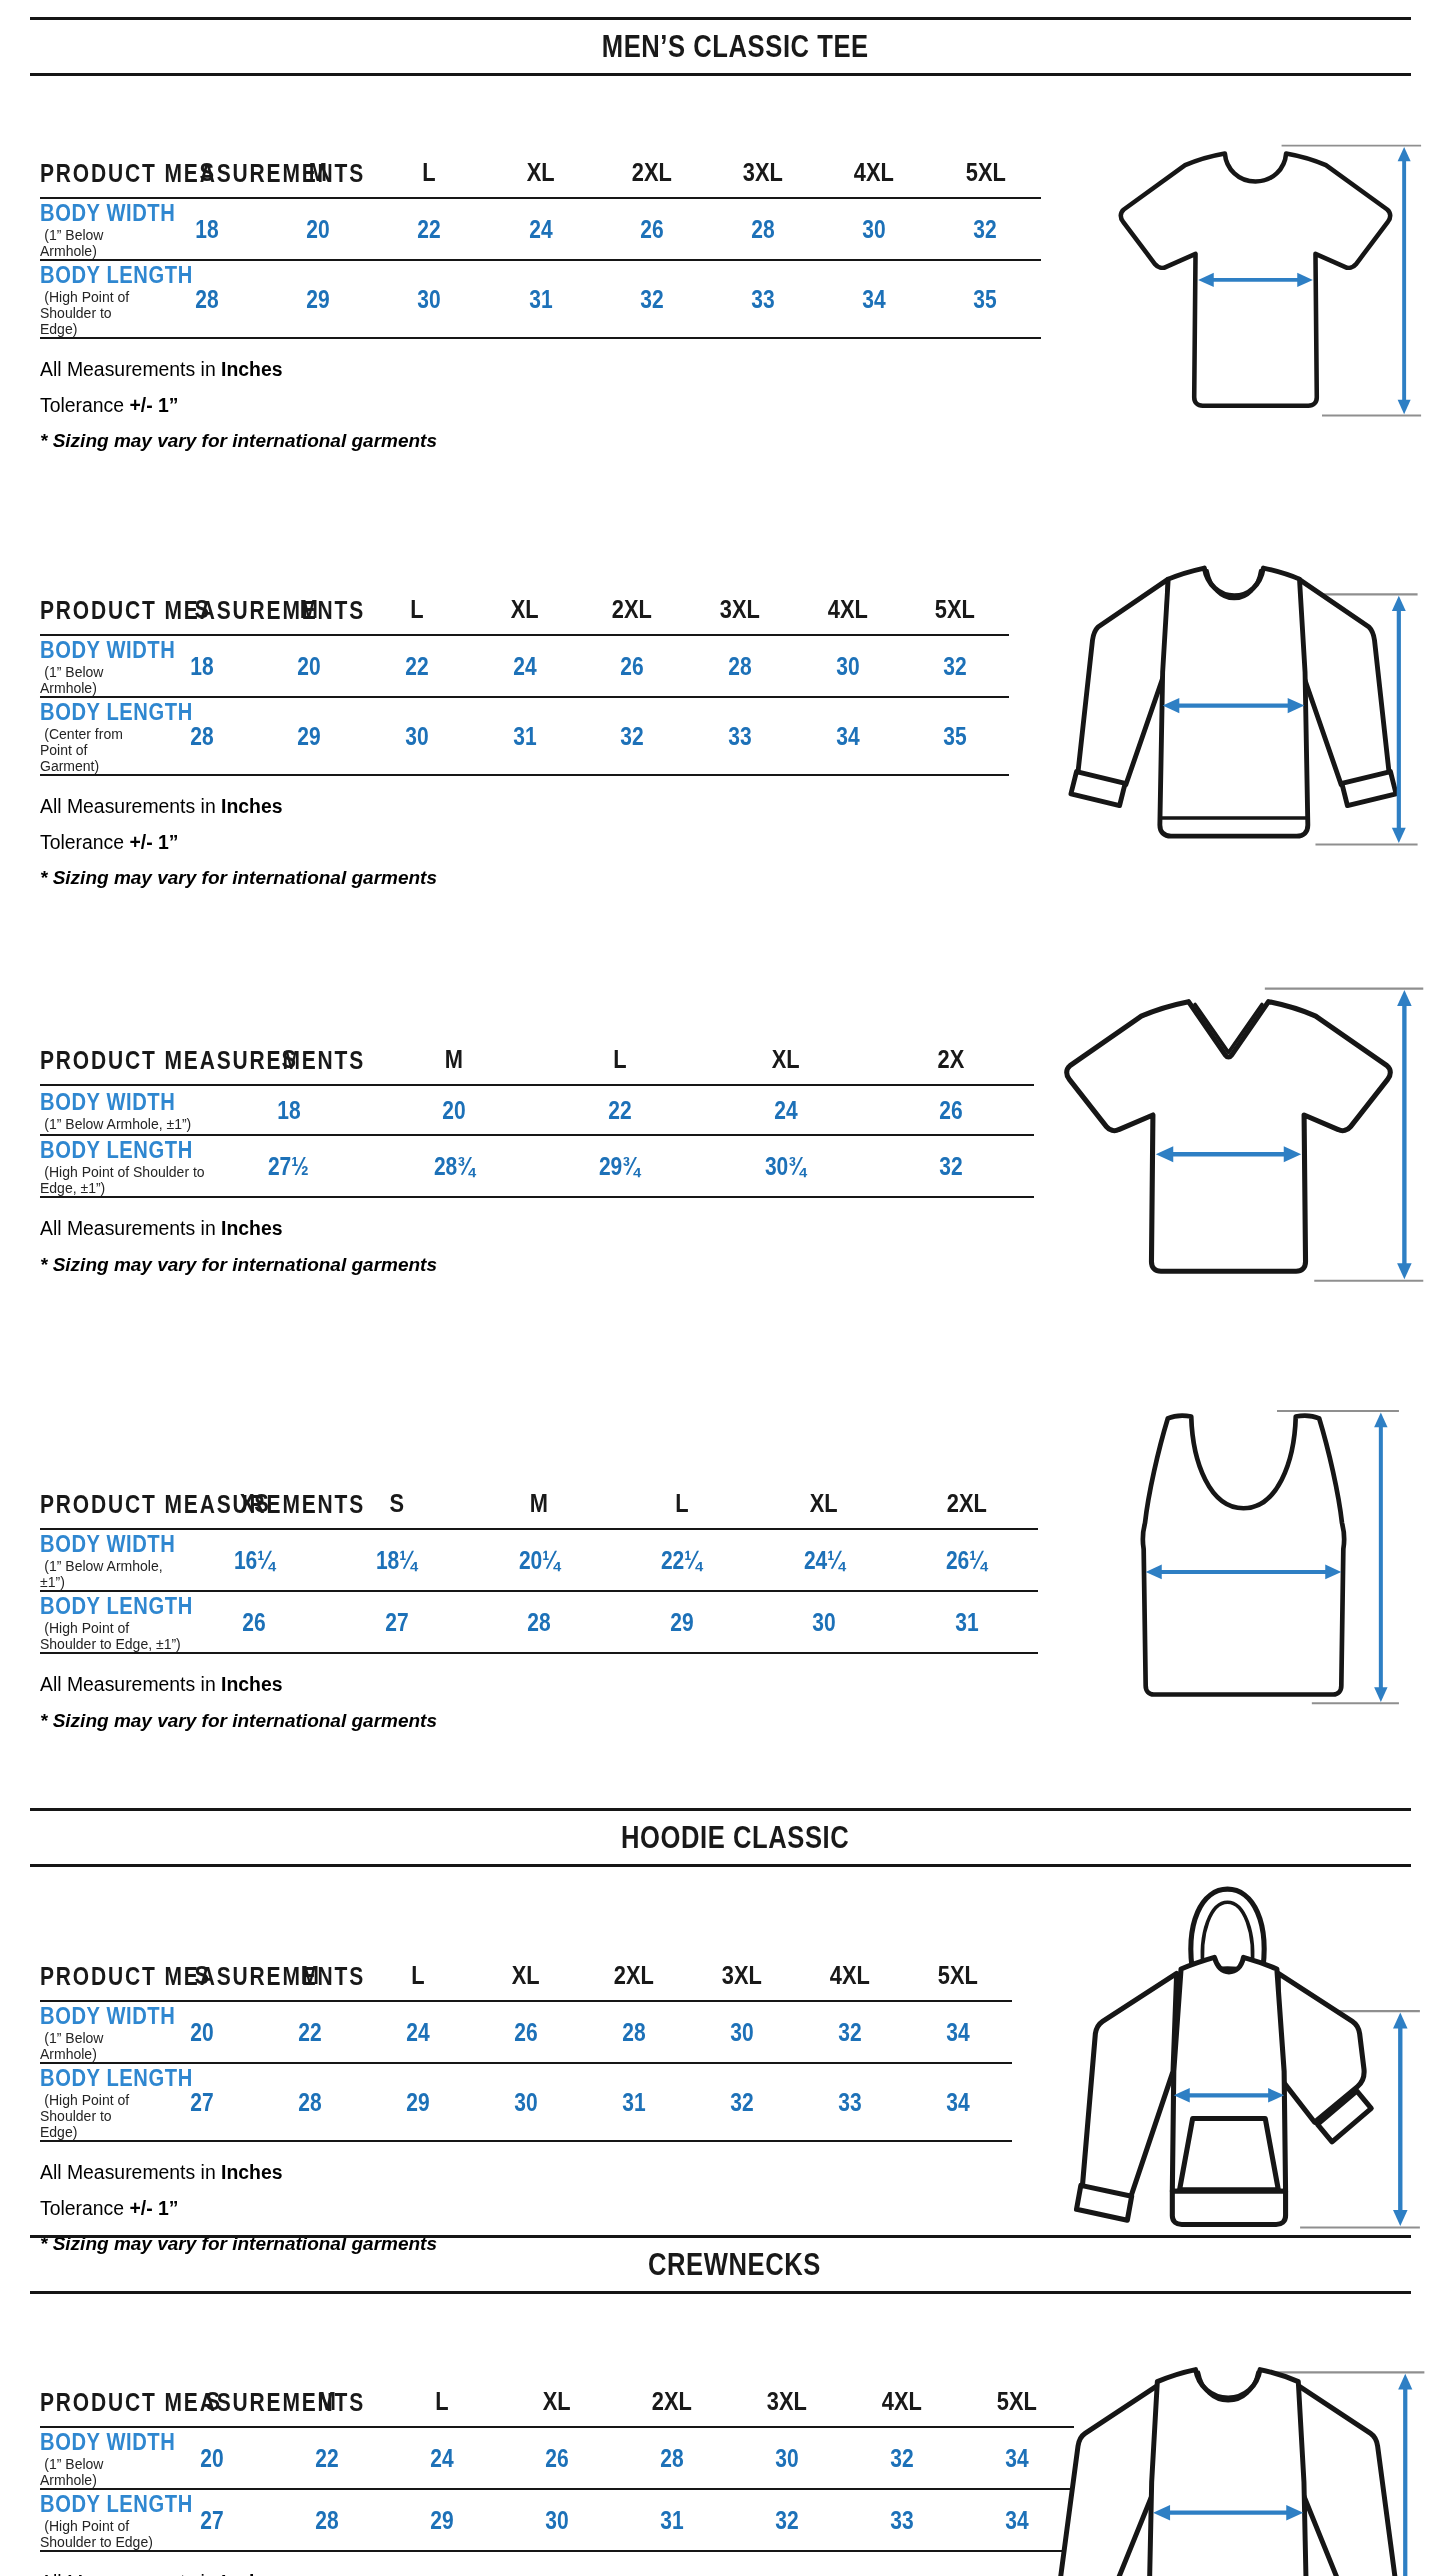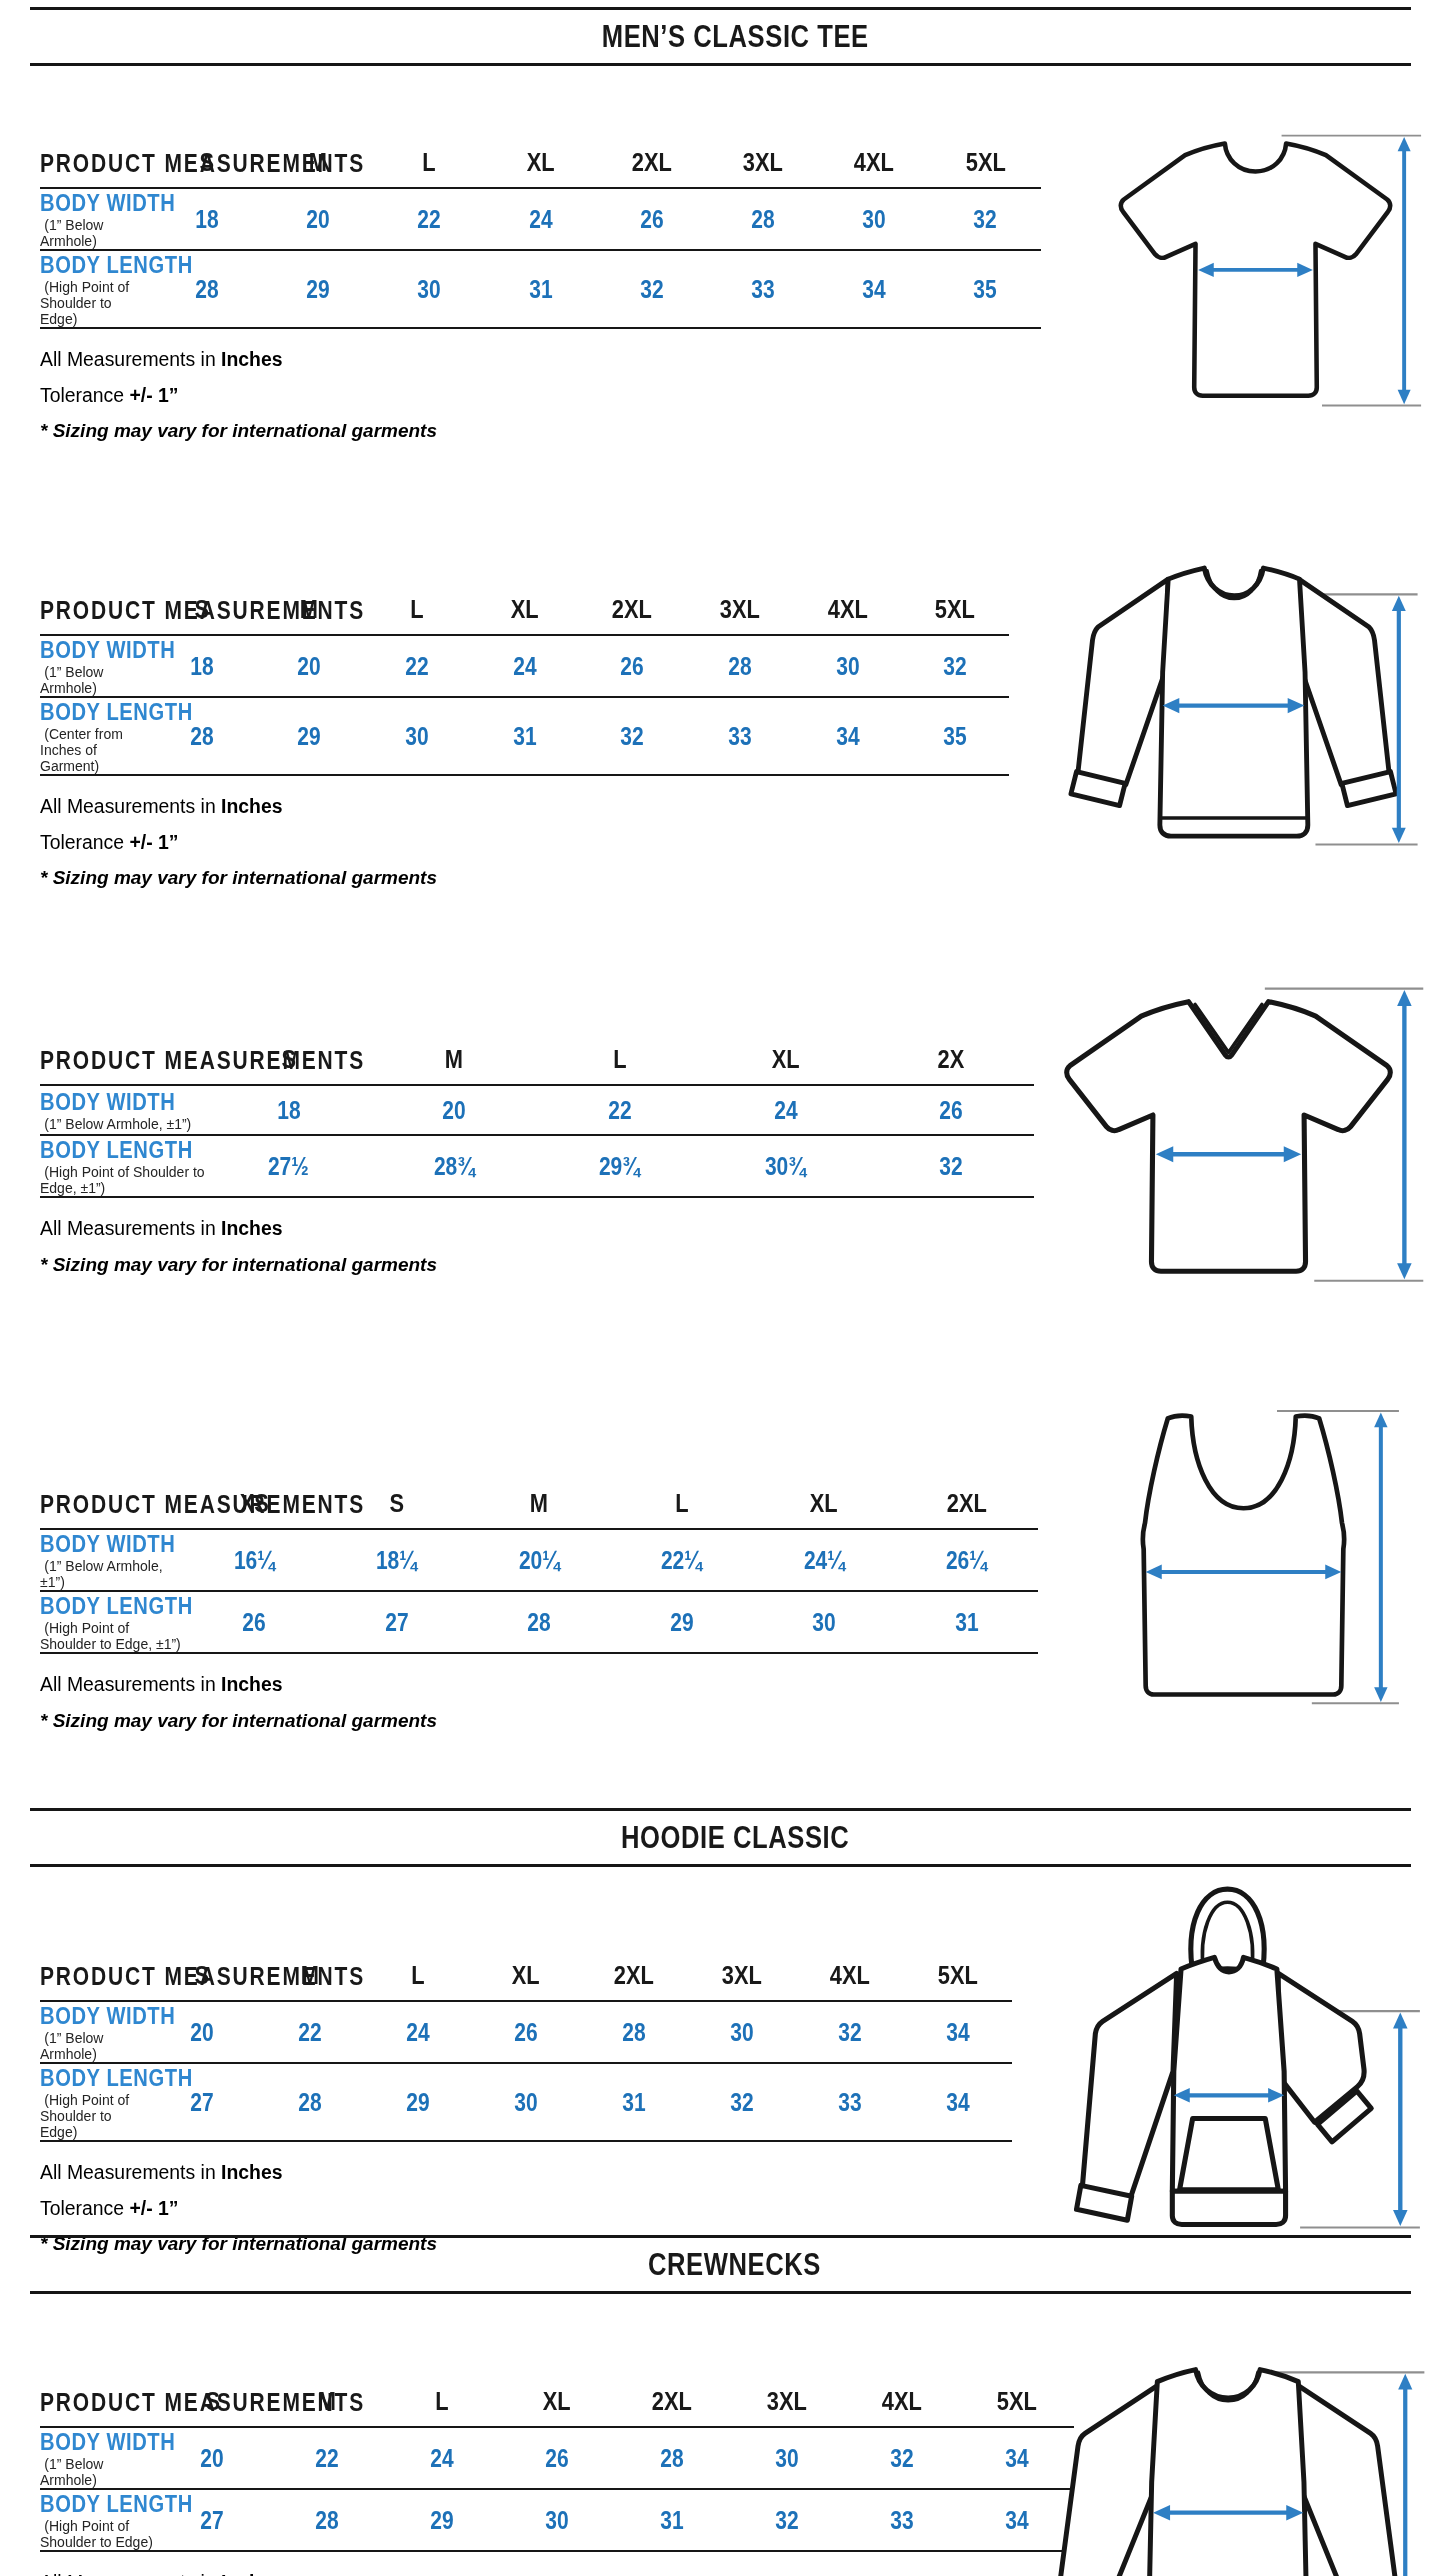--- a/index.html
+++ b/index.html
@@ -2,21 +2,21 @@
 <html style="--label-blue: #2f87d0; --value-blue: #1d71b8; --arrow-blue: #2e7fc4;font-size:11.5px"><head>
 <meta charset="utf-8">
 <style>
   * { box-sizing: border-box; }
   html,body { margin:0; padding:0; }
   body {
     width:1441px; height:2576px; background:#ffffff; overflow:hidden;
     font-family:"Liberation Sans", sans-serif; color:#1f1f1f;
   }
   .panel { position:relative; }
-  .p1 { height:500px; padding-top:7px; }
+  .p1 { height:500px; padding-top:17px; }
   .p2 { height:423px; }
   .p3 { height:437px; }
   .p4 { height:448px; }
   .p5 { height:427px; }
   .p6 { height:506px; }
 
   .title-bar {
     margin:0 30px; height:59px;
     border-top:3.6px solid #161616; border-bottom:3.6px solid #161616;
     display:flex; align-items:center; justify-content:center;
@@ -165,21 +165,21 @@
               <td><span class="c val">18</span></td>
               <td><span class="c val">20</span></td>
               <td><span class="c val">22</span></td>
               <td><span class="c val">24</span></td>
               <td><span class="c val">26</span></td>
               <td><span class="c val">28</span></td>
               <td><span class="c val">30</span></td>
               <td><span class="c val">32</span></td>
             </tr>
             <tr>
-              <td class="lbl"><span class="cl row-label">BODY LENGTH</span><span class="row-sub">(Center from Inches of Garment)</span></td>
+              <td class="lbl"><span class="cl row-label">BODY LENGTH</span><span class="row-sub">(Center from Point of Garment)</span></td>
               <td><span class="c val">28</span></td>
               <td><span class="c val">29</span></td>
               <td><span class="c val">30</span></td>
               <td><span class="c val">31</span></td>
               <td><span class="c val">32</span></td>
               <td><span class="c val">33</span></td>
               <td><span class="c val">34</span></td>
               <td><span class="c val">35</span></td>
             </tr>
           </tbody>

